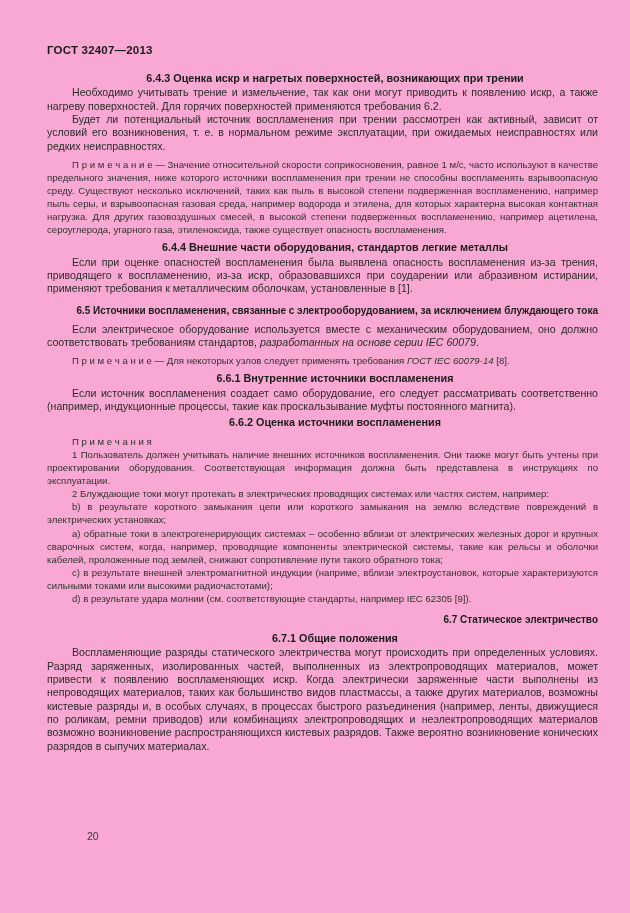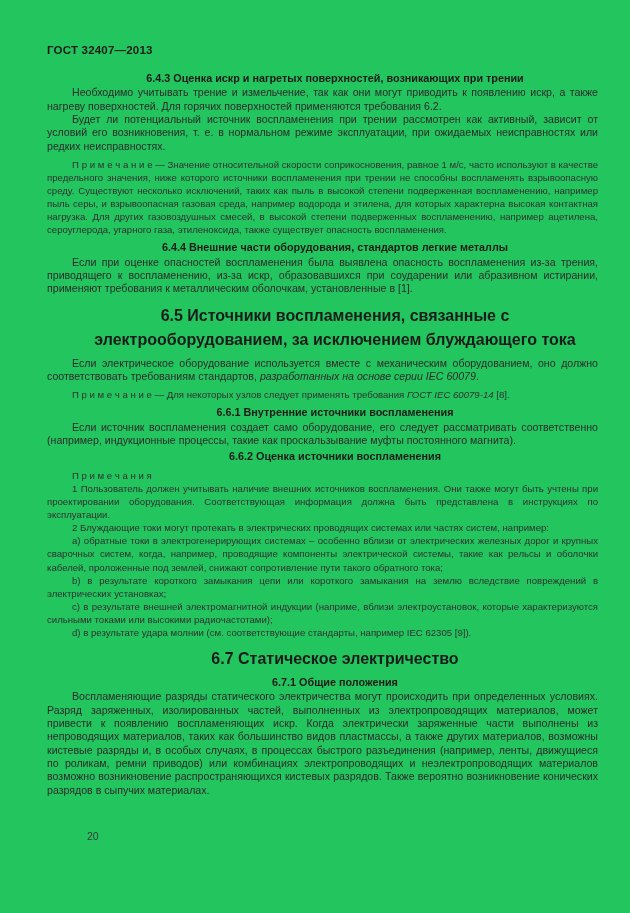--- a/index.html
+++ b/index.html
@@ -1,20 +1,20 @@
 <!DOCTYPE html>
 <html lang="ru"><head>
 <meta charset="utf-8">
 <style>
   html,body{margin:0;padding:0;background:#ffffff;}
   .page{
     position:relative;
     width:630px;
     height:913px;
-    background:#22c55e;
+    background:#f9a8d4;
     font-family:"Liberation Sans", sans-serif;
     color:#2b2b2b;
     overflow:hidden;
     box-sizing:border-box;
     text-decoration:underline;
   }
   .running-header{
     position:absolute;
     left:47px;
     top:44px;
@@ -41,25 +41,25 @@
     font-size:10.8px;
     line-height:13.4px;
     font-weight:bold;
     text-indent:25px;
     text-align:center;
     margin-top:3px !important;
     margin-bottom:1px !important;
     color:#1b1b1b;
   }
   .h-main{
-    font-size:16px;
-    line-height:24px;
+    font-size:10px;
+    line-height:14px;
     font-weight:bold;
     padding-left:25px;
-    text-align:center;
+    text-align:right;
     margin-top:8px !important;
     margin-bottom:5px !important;
     color:#1b1b1b;
   }
   .note{
     font-size:9.6px;
     line-height:13.1px;
     text-align:justify;
     text-indent:25px;
     color:#303030;
@@ -91,22 +91,22 @@
       <p class="para"><span>Если при оценке опасностей воспламенения была выявлена опасность воспламенения из-за трения, приводящего к воспламенению, из-за искр, образовавшихся при соударении или абразивном истирании, применяют требования к металлическим оболочкам, установленные в [1].</span></p>
       <p class="h-main"><span>6.5 Источники воспламенения, связанные с электрооборудованием, за исключением блуждающего тока</span></p>
       <p class="para"><span>Если электрическое оборудование используется вместе с механическим оборудованием, оно должно соответствовать требованиям стандартов, </span><span class="i">разработанных на основе серии IEC 60079</span><span>.</span></p>
       <p class="note gap-above gap-below"><span>П р и м е ч а н и е — Для некоторых узлов следует применять требования </span><span class="i">ГОСТ IEC 60079-14</span><span> [8].</span></p>
       <p class="h-sub"><span>6.6.1 Внутренние источники воспламенения</span></p>
       <p class="para"><span>Если источник воспламенения создает само оборудование, его следует рассматривать соответственно (например, индукционные процессы, такие как проскальзывание муфты постоянного магнита).</span></p>
       <p class="h-sub"><span>6.6.2 Оценка источники воспламенения</span></p>
       <p class="note gap-above"><span>П р и м е ч а н и я</span></p>
       <p class="note"><span>1 Пользователь должен учитывать наличие внешних источников воспламенения. Они также могут быть учтены при проектировании оборудования. Соответствующая информация должна быть представлена в инструкциях по эксплуатации.</span></p>
       <p class="note"><span>2 Блуждающие токи могут протекать в электрических проводящих системах или частях систем, например:</span></p>
+      <p class="note"><span>b) в результате короткого замыкания цепи или короткого замыкания на землю вследствие повреждений в электрических установках;</span></p>
       <p class="note"><span>a) обратные токи в электрогенерирующих системах – особенно вблизи от электрических железных дорог и крупных сварочных систем, когда, например, проводящие компоненты электрической системы, такие как рельсы и оболочки кабелей, проложенные под землей, снижают сопротивление пути такого обратного тока;</span></p>
-      <p class="note"><span>b) в результате короткого замыкания цепи или короткого замыкания на землю вследствие повреждений в электрических установках;</span></p>
       <p class="note"><span>c) в результате внешней электромагнитной индукции (наприме, вблизи электроустановок, которые характеризуются сильными токами или высокими радиочастотами);</span></p>
       <p class="note gap-below"><span>d) в результате удара молнии (см. соответствующие стандарты, например IEC 62305 [9]).</span></p>
       <p class="h-main"><span>6.7 Статическое электричество</span></p>
       <p class="h-sub"><span>6.7.1 Общие положения</span></p>
       <p class="para"><span>Воспламеняющие разряды статического электричества могут происходить при определенных условиях. Разряд заряженных, изолированных частей, выполненных из электропроводящих материалов, может привести к появлению воспламеняющих искр. Когда электрически заряженные части выполнены из непроводящих материалов, таких как большинство видов пластмассы, а также других материалов, возможны кистевые разряды и, в особых случаях, в процессах быстрого разъединения (например, ленты, движущиеся по роликам, ремни приводов) или комбинациях электропроводящих и неэлектропроводящих материалов возможно возникновение распространяющихся кистевых разрядов. Также вероятно возникновение конических разрядов в сыпучих материалах.</span></p>
     </main>
 
   <div class="page-number">20</div>
 </div>
 

